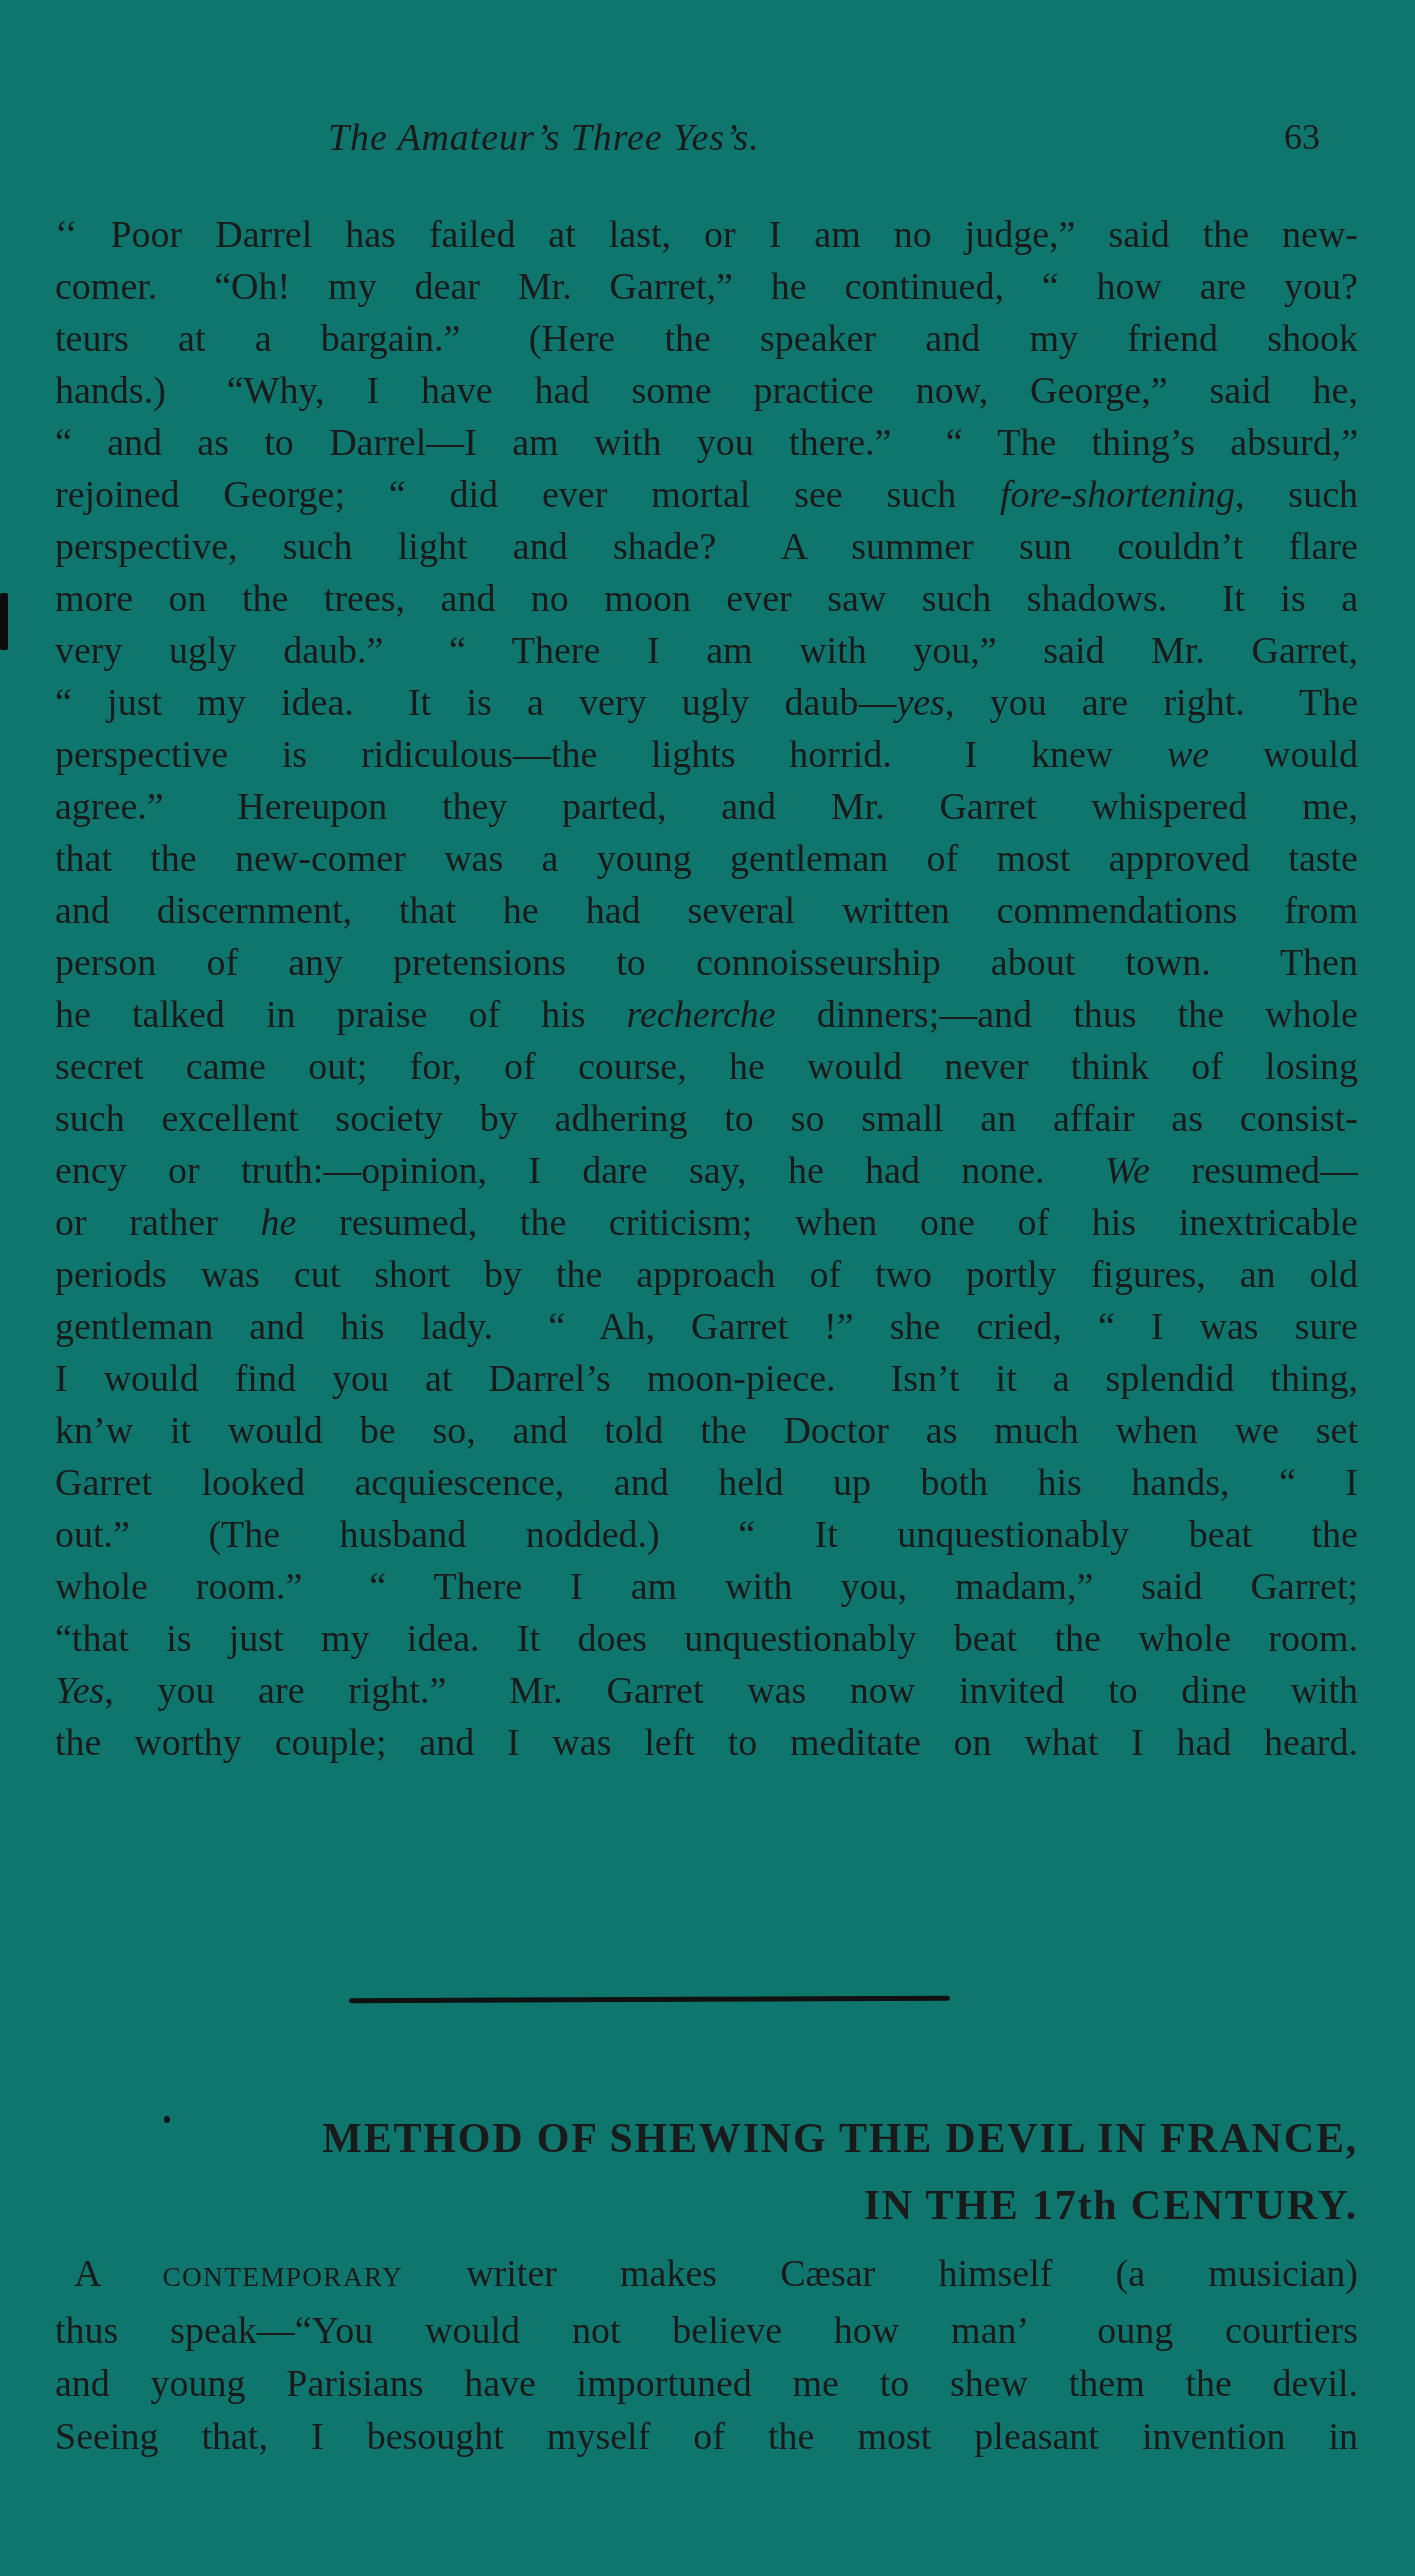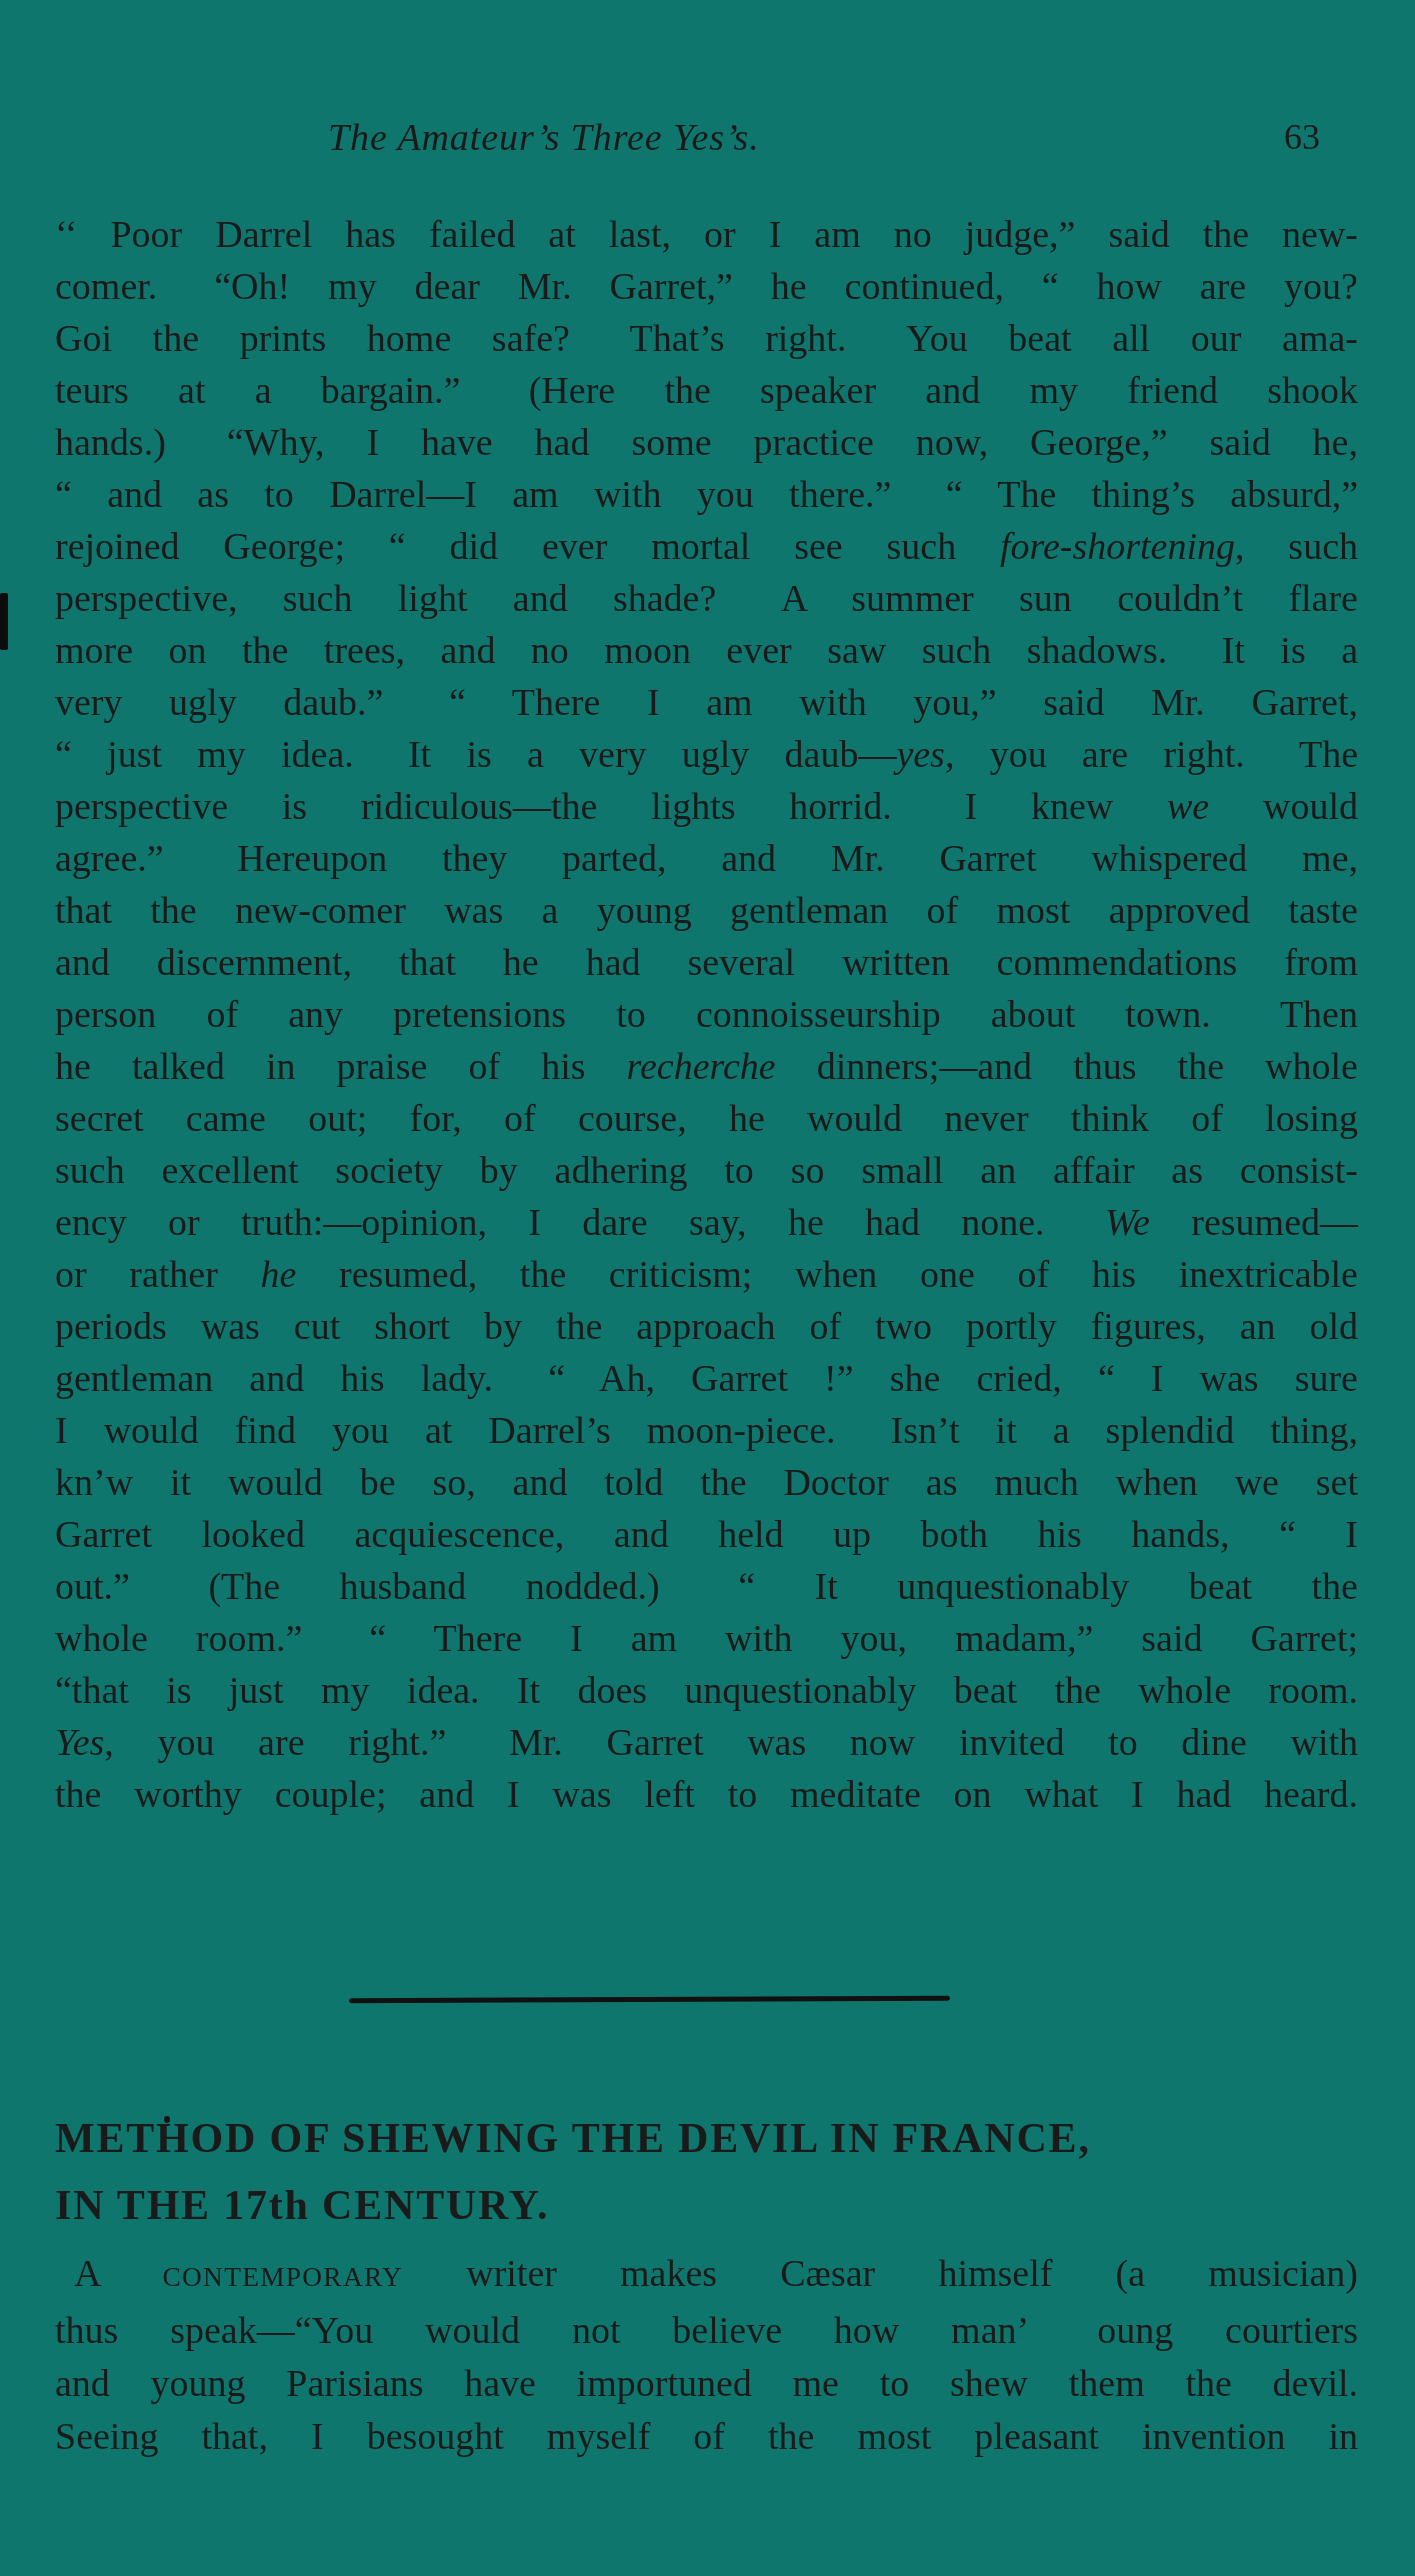--- a/index.html
+++ b/index.html
@@ -61,21 +61,21 @@
     background: #101010;
     border-radius: 2.7px;
     transform: rotate(-0.25deg);
   }
   
   .heading {
     position: absolute;
     left: 55px;
     top: 2105px;
     width: 1303px;
-    text-align: left;
+    text-align: right;
     font-weight: bold;
     font-size: 42px;
     line-height: 67px;
     letter-spacing: 1.8px;
   }
   
   .margin-artifact {
     position: absolute;
     left: 0;
     top: 593px;
@@ -99,21 +99,20 @@
 
 <div class="page">
 
   <div class="running-title">The Amateur’s Three Yes’s.</div>
 
   <div class="page-number">63</div>
 
   <div class="article article-1">
       <div class="text-line"><span>‘‘ Poor Darrel has failed at last, or I am no judge,” said the new-</span></div>
       <div class="text-line"><span>comer.  “Oh! my dear Mr. Garret,” he continued, “ how are you?</span></div>
-      <div class="text-line"><span>Goi the prints home safe?  That’s right.  You beat all our ama-</span></div>
       <div class="text-line"><span>teurs at a bargain.”  (Here the speaker and my friend shook</span></div>
       <div class="text-line"><span>hands.)  “Why, I have had some practice now, George,” said he,</span></div>
       <div class="text-line"><span>“ and as to Darrel—I am with you there.”  “ The thing’s absurd,”</span></div>
       <div class="text-line"><span>rejoined George; “ did ever mortal see such </span><span class="italic">fore-shortening</span><span>, such</span></div>
       <div class="text-line"><span>perspective, such light and shade?  A summer sun couldn’t flare</span></div>
       <div class="text-line"><span>more on the trees, and no moon ever saw such shadows.  It is a</span></div>
       <div class="text-line"><span>very ugly daub.”  “ There I am with you,” said Mr. Garret,</span></div>
       <div class="text-line"><span>“ just my idea.  It is a very ugly daub—</span><span class="italic">yes</span><span>, you are right.  The</span></div>
       <div class="text-line"><span>perspective is ridiculous—the lights horrid.  I knew </span><span class="italic">we</span><span> would</span></div>
       <div class="text-line"><span>agree.”  Hereupon they parted, and Mr. Garret whispered me,</span></div>

